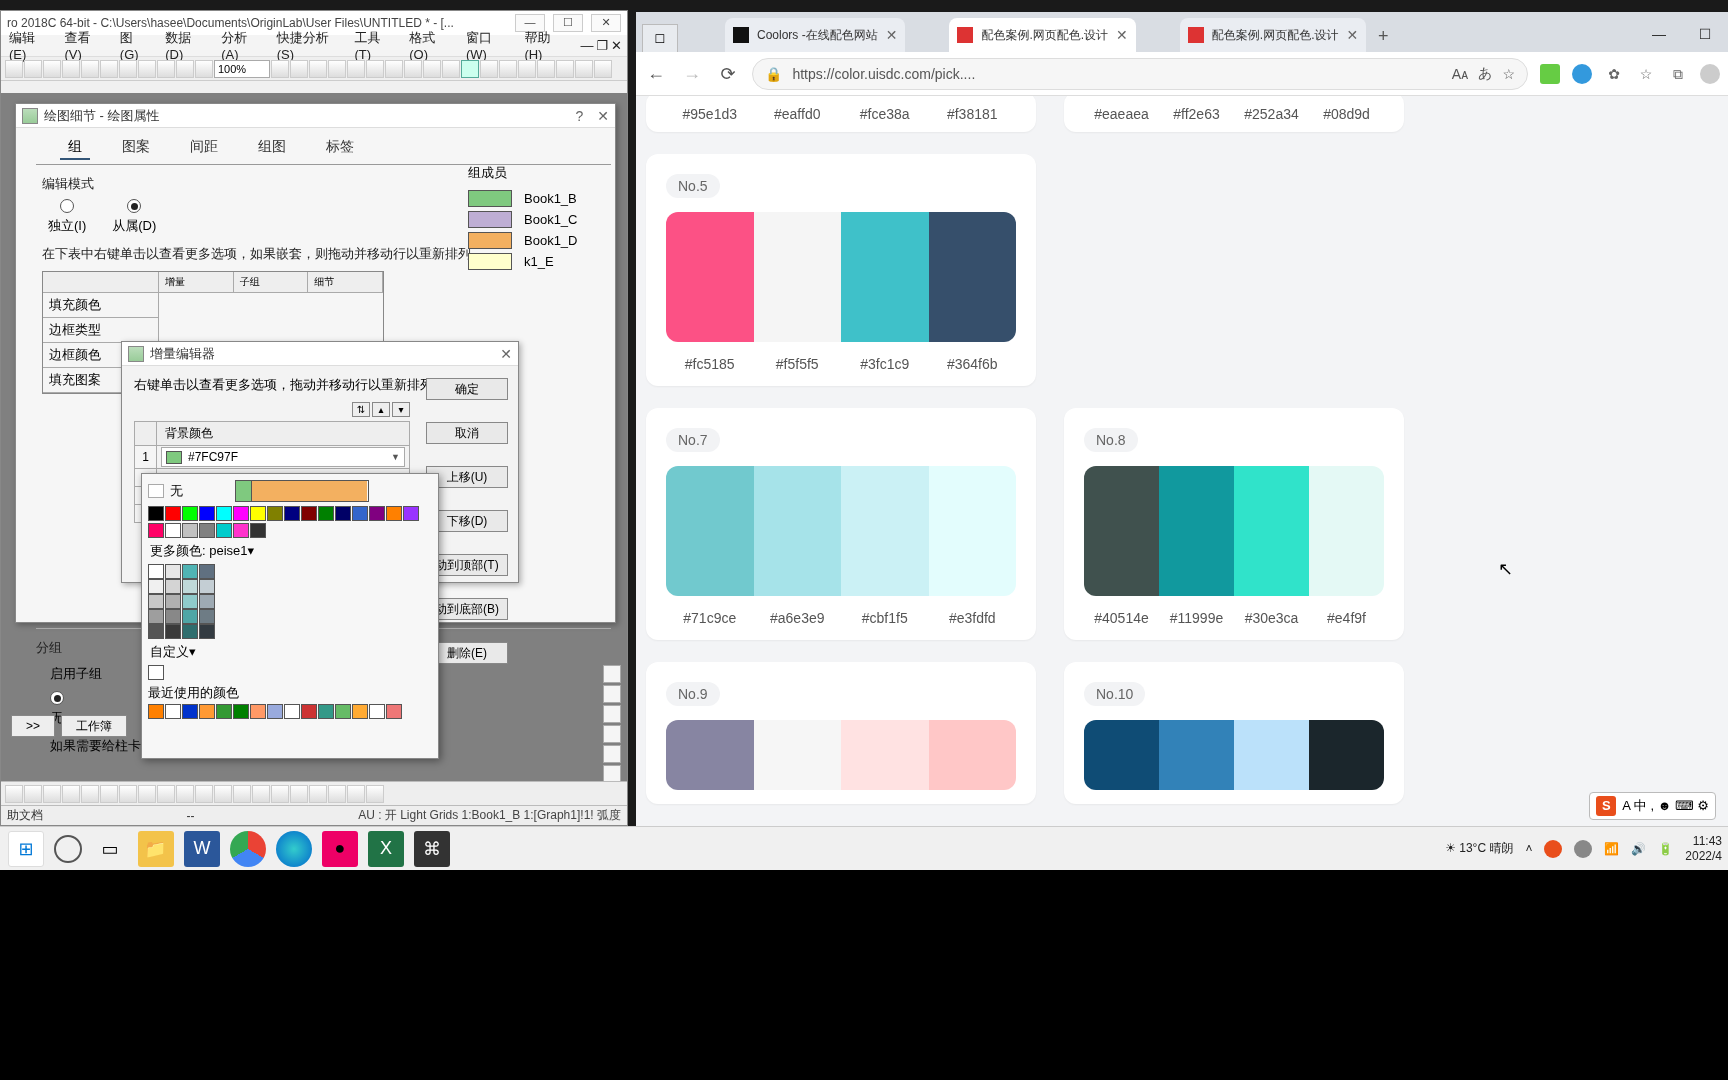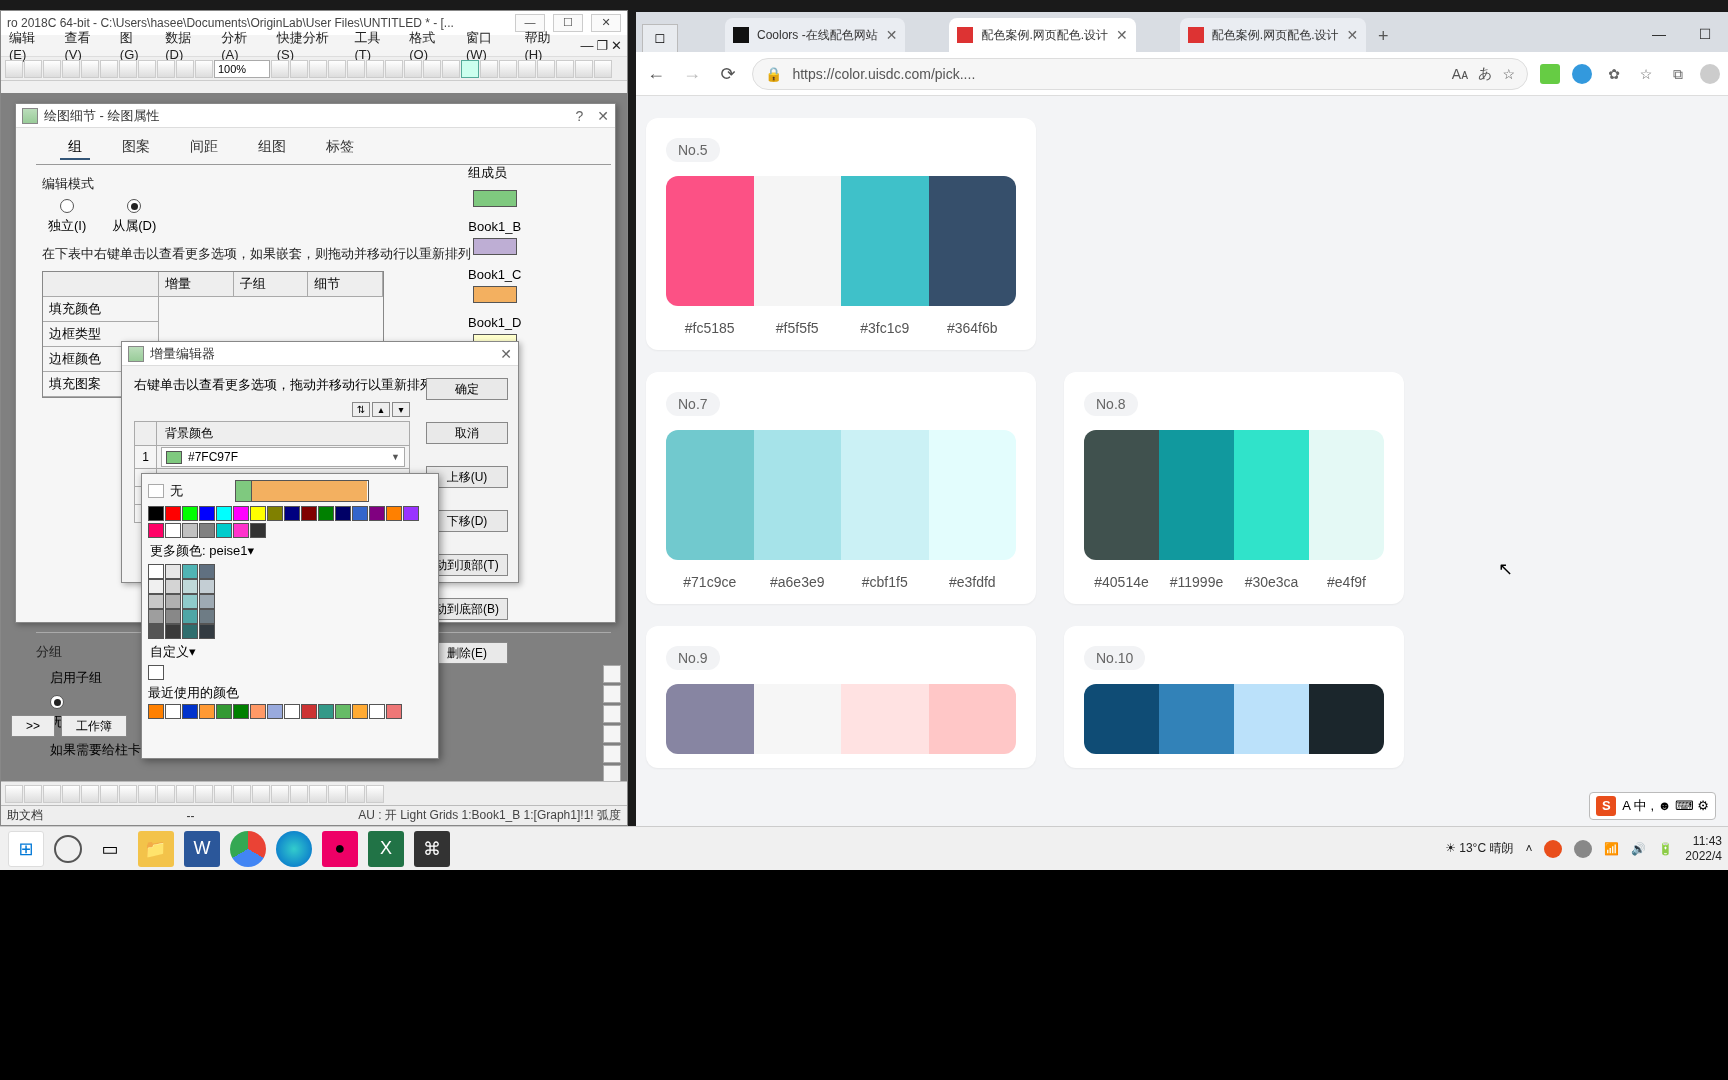--- a/index.html
+++ b/index.html
@@ -32,26 +32,26 @@
 .tabs span:first-child { color:#000; border-bottom:2px solid #357; }
 .grp-edit { padding:10px 6px 4px 6px; }
 .lab { font-size:13px; color:#222; display:block; margin-bottom:6px;}
 .radios { display:flex; gap:26px; margin-left:6px; }
 .radio { display:flex; align-items:center; gap:4px; font-size:13px;flex-direction:column;}
 .radio .dot { width:14px; height:14px; border:1px solid #555; border-radius:50%; background:#fff; display:inline-flex; align-items:center; justify-content:center;}
 .radio.sel .dot::after { content:""; width:7px; height:7px; background:#222; border-radius:50%; }
 .hint { font-size:13px; color:#222; margin:10px 0 8px 0; line-height:1.4;}
 .grid { border:1px solid #888; width:342px; }
 .grid .hdr { display:flex; background:#eee; }
-.grid .hdr div { flex:1; padding:3px 6px; border-right:1px solid #aaa; border-bottom:1px solid #aaa; font-size:13px;}
+.grid .hdr div { flex:1; padding:3px 6px; border-right:1px solid #aaa; border-bottom:1px solid #aaa; font-size:10px;}
 .grid .row { display:flex; }
 .grid .row div:first-child { width:116px; padding:3px 6px; border-right:1px solid #aaa; border-bottom:1px solid #aaa; background:#f5f5f5; font-size:13px;}
 .members { position:absolute; left:452px; top:60px; }
 .members .lab2 { font-size:13px; margin-bottom:8px;}
-.members .item { display:flex; align-items:center; gap:12px; margin-bottom:4px;flex-direction:column; }
+.members .item { display:flex; align-items:center; gap:12px; margin-bottom:4px; }
 .members .sw { width:44px; height:17px; border:1px solid #555; }
 .members .nm { font-size:13px; }
 
 .grp2 { border-top:1px solid #aaa; margin-top:230px; padding-top:10px; }
 .grp2 .lab { margin-bottom:8px;}
 .grp2 .row2 { display:flex; gap:12px; align-items:center; margin-left:14px; margin-bottom:8px;}
 .txt { font-size:13px; }
 .note { font-size:13px; margin:10px 0 0 14px; }
 
 
@@ -526,20 +526,38 @@
     <span class="ic" style="background:#6c4;border-radius:3px"></span>
     <span class="ic" style="background:#39d;border-radius:50%"></span>
     <span class="ic">✿</span>
     <span class="ic">☆</span>
     <span class="ic">⧉</span>
     <span class="ic" style="background:#ccc;border-radius:50%"></span>
   </div>
 
   <div class="page">
 
+    <div class="pal-row" style="margin-top:-4px">
+      <div class="pal-card" style="padding-top:0;padding-bottom:10px">
+        <div class="hexes">
+          <span>#95e1d3</span>
+          <span>#eaffd0</span>
+          <span>#fce38a</span>
+          <span>#f38181</span>
+        </div>
+      </div>
+      <div class="pal-card partial" style="padding-top:0;padding-bottom:10px">
+        <div class="hexes">
+          <span>#eaeaea</span>
+          <span>#ff2e63</span>
+          <span>#252a34</span>
+          <span>#08d9d</span>
+        </div>
+      </div>
+    </div>
 
     <div id="pal-grid">
         <div class="pal-row" style="margin-top:22px">
           <div class="pal-card ">
       <span class="badge">No.5</span>
       <div class="swatches" style="">
               <div style="background:#fc5185"></div>
               <div style="background:#f5f5f5"></div>
               <div style="background:#3fc1c9"></div>
               <div style="background:#364f6b"></div>

